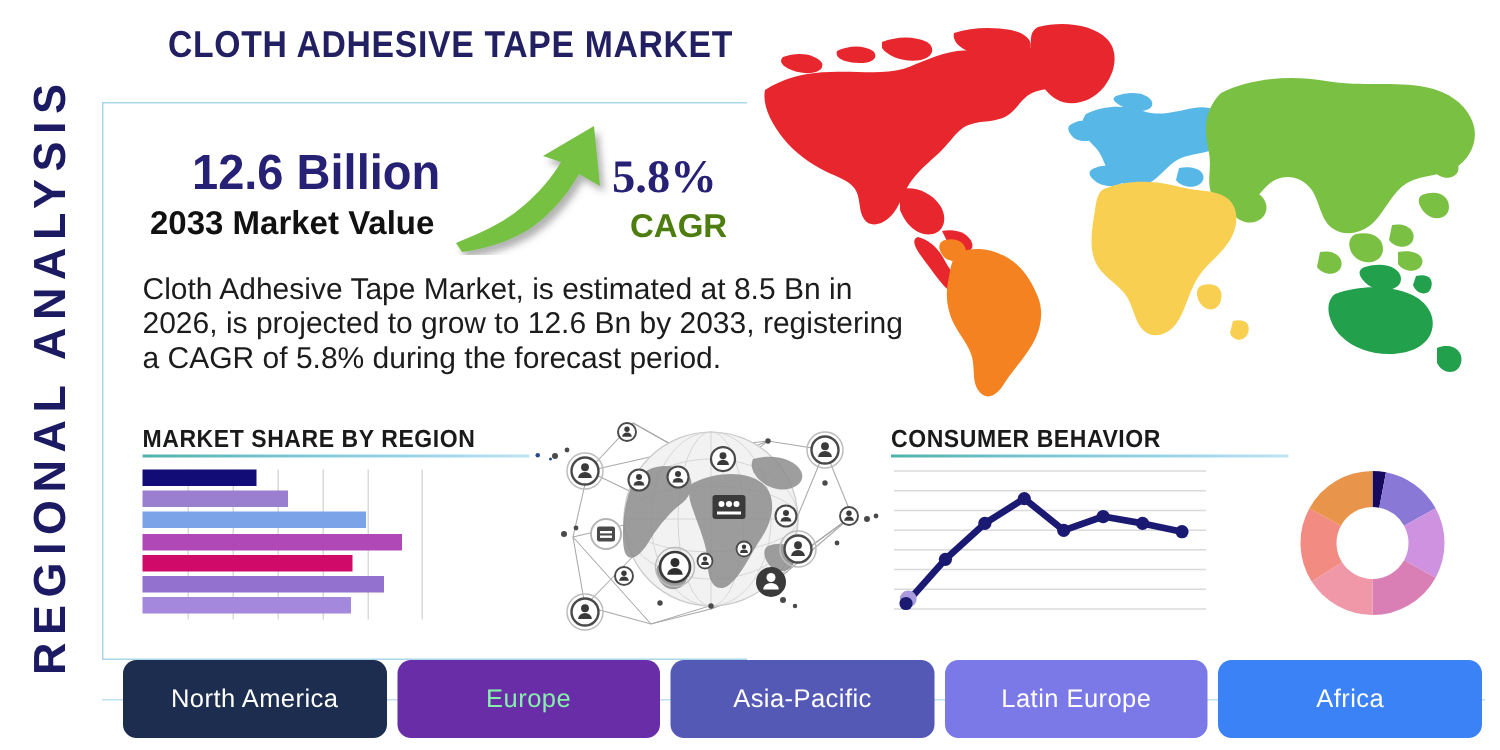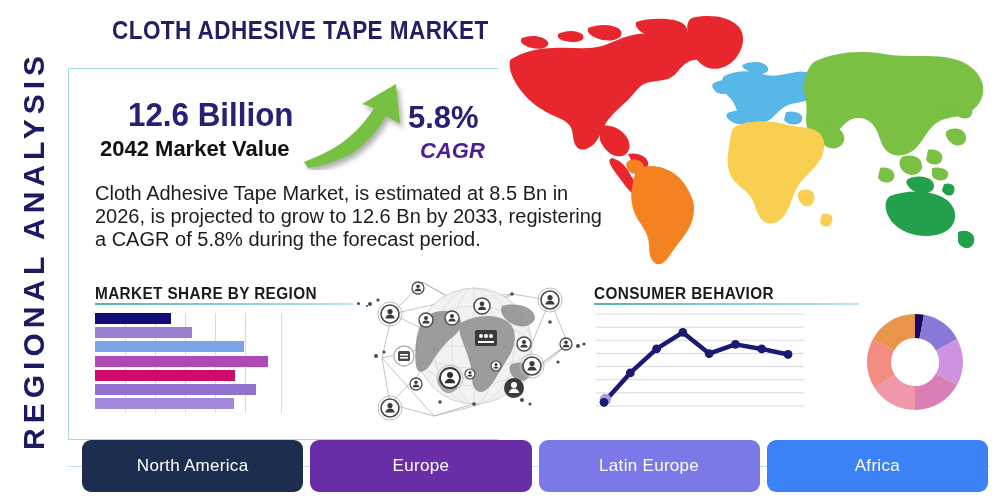--- a/index.html
+++ b/index.html
@@ -45,25 +45,25 @@
     font-family:"Liberation Sans Narrow","Liberation Sans",sans-serif;
     transform:scaleX(.95); transform-origin:left center;
   }
   .kpi-label{
     position:absolute; left:100px; top:136px;
     font-size:22px; font-weight:700; color:#111111;
   }
   .cagr-value{
     position:absolute; left:408px; top:100px;
     font-size:31px; font-weight:700; color:#262175;
-    font-family:Liberation Sans, sans-serif;
+    font-family:Liberation Serif, serif;
   }
   .cagr-label{
     position:absolute; left:420px; top:138px;
-    font-size:22px; font-weight:700; color:#4c1d95;font-style:italic;
+    font-size:22px; font-weight:700; color:#4d7c0f;
   }
   .arrow-wrap{ position:absolute; left:300px; top:78px; width:110px; height:92px; }
 
   
   .body-text{
     position:absolute; left:95px; top:182px; width:510px;
     font-size:20px; line-height:23px; color:#1c1c1c;
   }
 
   
@@ -117,21 +117,21 @@
 
 <div class="side-label">
   <span>REGIONAL ANALYSIS</span>
 </div>
 
 <div class="main-title">CLOTH ADHESIVE TAPE MARKET</div>
 
 <div class="frame"></div>
 
 <div class="kpi-value">12.6 Billion</div>
-<div class="kpi-label">2042 Market Value</div>
+<div class="kpi-label">2033 Market Value</div>
 
 <div class="arrow-wrap">
   <svg width="110" height="92" viewBox="0 0 110 92">
     <defs>
       <filter id="arrShadow" x="-30%" y="-30%" width="180%" height="180%">
         <feDropShadow dx="3" dy="4" stdDeviation="2.5" flood-color="#555" flood-opacity="0.45"></feDropShadow>
       </filter>
     </defs>
     <path d="M4,84 C18,78 34,72 48,60 C60,50 68,40 74,30 L62,26 L96,6 L100,46 L86,38
              C78,52 68,64 54,74 C42,82 24,88 8,90 Z" fill="#76c043" filter="url(#arrShadow)"></path>
@@ -451,16 +451,17 @@
       <path d="M52.99999999999998,102 A48,48 0 0 1 12.472259575903266,79.71968615899182 L32.73612978795163,66.8598430794959 A24,24 0 0 0 52.99999999999999,78 Z" fill="#f098a8"></path>
       <path d="M12.472259575903266,79.71968615899182 A48,48 0 0 1 10.93727935789456,30.87582364311764 L31.96863967894728,42.43791182155882 A24,24 0 0 0 32.73612978795163,66.8598430794959 Z" fill="#f28b82"></path>
       <path d="M10.93727935789456,30.87582364311764 A48,48 0 0 1 53.000000000000036,6 L53.000000000000014,30 A24,24 0 0 0 31.96863967894728,42.43791182155882 Z" fill="#e8944a"></path>
     </svg>
 </div>
 
 <div class="connector" style="left:68px; width:922px;"></div>
 
 <div class="regions" id="regions">
     <div class="region-btn" style="background: rgb(29, 45, 80); color: rgb(255, 255, 255);">North America</div>
-    <div class="region-btn" style="background: rgb(106, 45, 168); color: #ffffff;">Europe</div>
+    <div class="region-btn" style="background: rgb(106, 45, 168); color: #86efac;">Europe</div>
+    <div class="region-btn" style="background: rgb(83, 89, 181); color: rgb(255, 255, 255);">Asia-Pacific</div>
     <div class="region-btn" style="background: rgb(123, 121, 232); color: rgb(255, 255, 255);">Latin Europe</div>
     <div class="region-btn" style="background: #3b82f6; color: rgb(255, 255, 255);">Africa</div>
   </div>
 
 </body></html>

